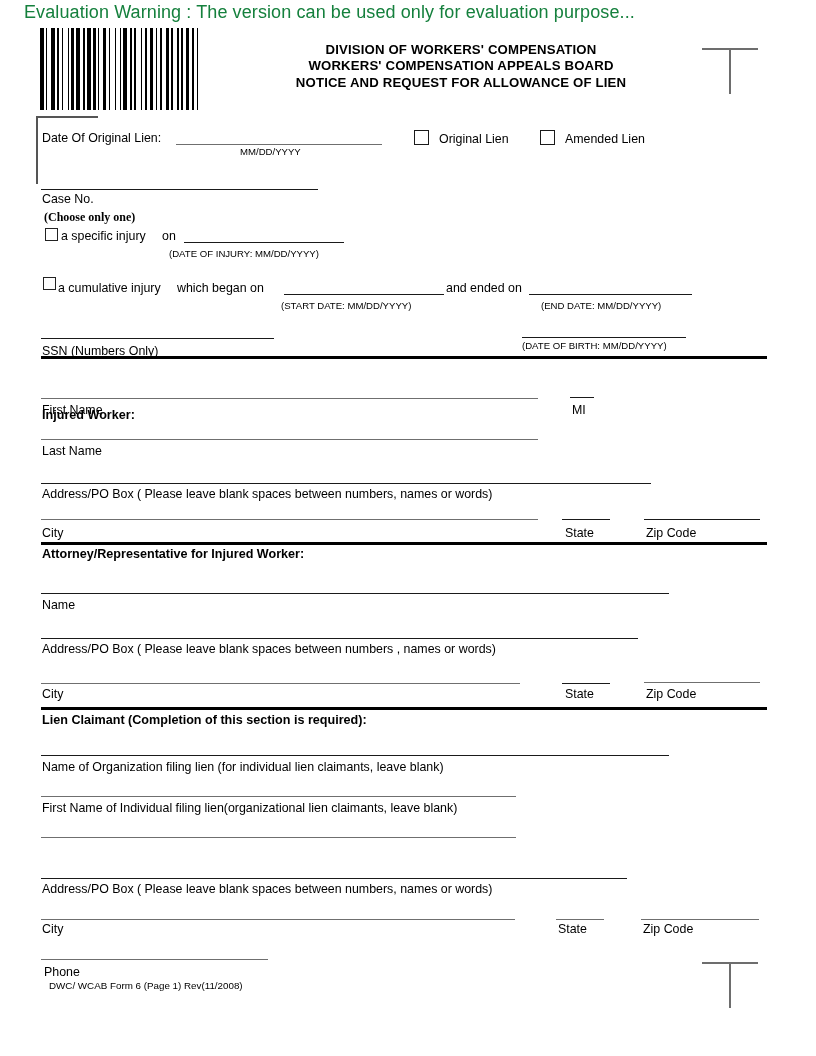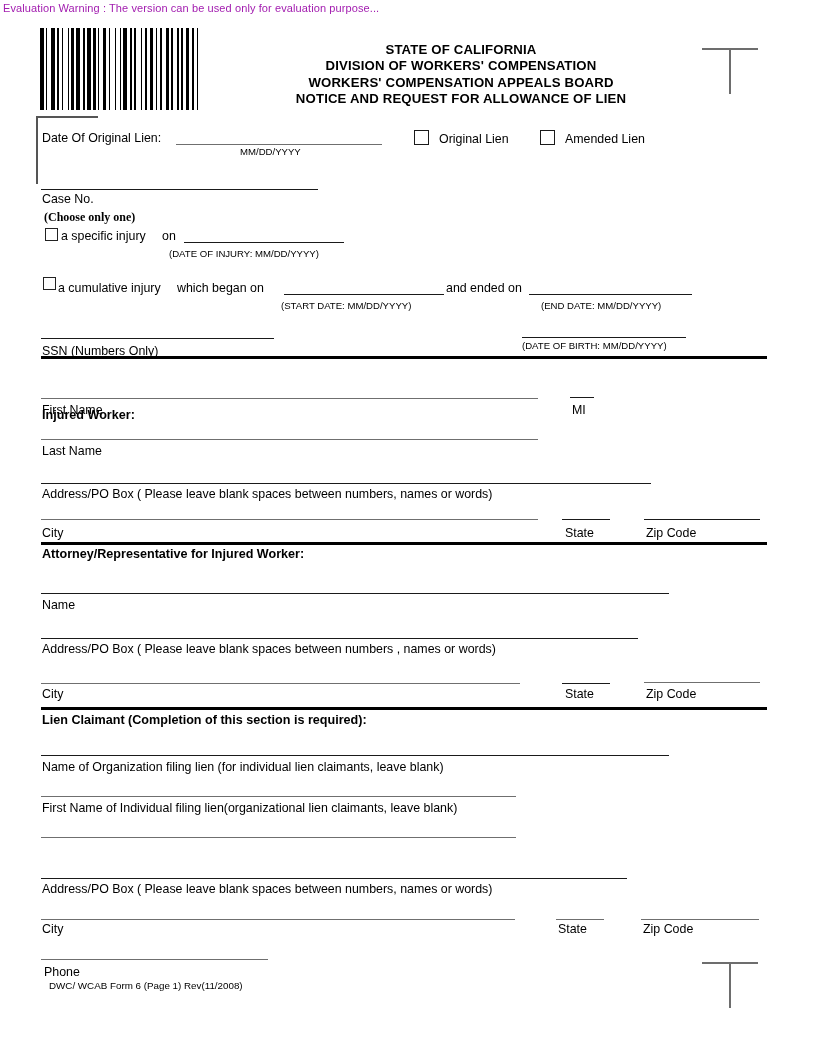--- a/index.html
+++ b/index.html
@@ -15,24 +15,24 @@
     position: relative;
     width: 816px;
     height: 1056px;
     overflow: hidden;
     background: #ffffff;
   }
   .abs { position: absolute; }
 
   
   .eval-warning {
-    left: 3px;
+    left: 24px;
     top: 2px;
-    font-size: 11px;
-    color: #a21caf;
+    font-size: 18px;
+    color: #15803d;
     letter-spacing: 0.1px;
     white-space: nowrap;
   }
 
   
   .reg-left-vert {
     left: 36px;
     top: 116px;
     width: 1.6px;
     height: 68px;
@@ -199,21 +199,20 @@
       <i style="left: 126.45px; width: 2.5px;"></i>
       <i style="left: 131.25px; width: 1.25px;"></i>
       <i style="left: 137.3px; width: 1.25px;"></i>
       <i style="left: 140.85px; width: 2.5px;"></i>
       <i style="left: 145.65px; width: 3.75px;"></i>
       <i style="left: 151.7px; width: 2.5px;"></i>
       <i style="left: 156.5px; width: 1.25px;"></i>
     </div>
 
   <div class="abs title-block">
-    <div>STATE OF CALIFORNIA</div>
     <div>DIVISION OF WORKERS' COMPENSATION</div>
     <div>WORKERS' COMPENSATION APPEALS BOARD</div>
     <div>NOTICE AND REQUEST FOR ALLOWANCE OF LIEN</div>
   </div>
 
   <div class="abs lbl" style="left:42px; top:132px;">Date Of Original Lien:</div>
   <div class="abs rule" style="left:176px; top:144px; width:206px;"></div>
   <div class="abs lbl-sm" style="left:240px; top:147px;">MM/DD/YYYY</div>
 
   <div class="abs chk-lg" style="left:414px; top:130px;"></div>

